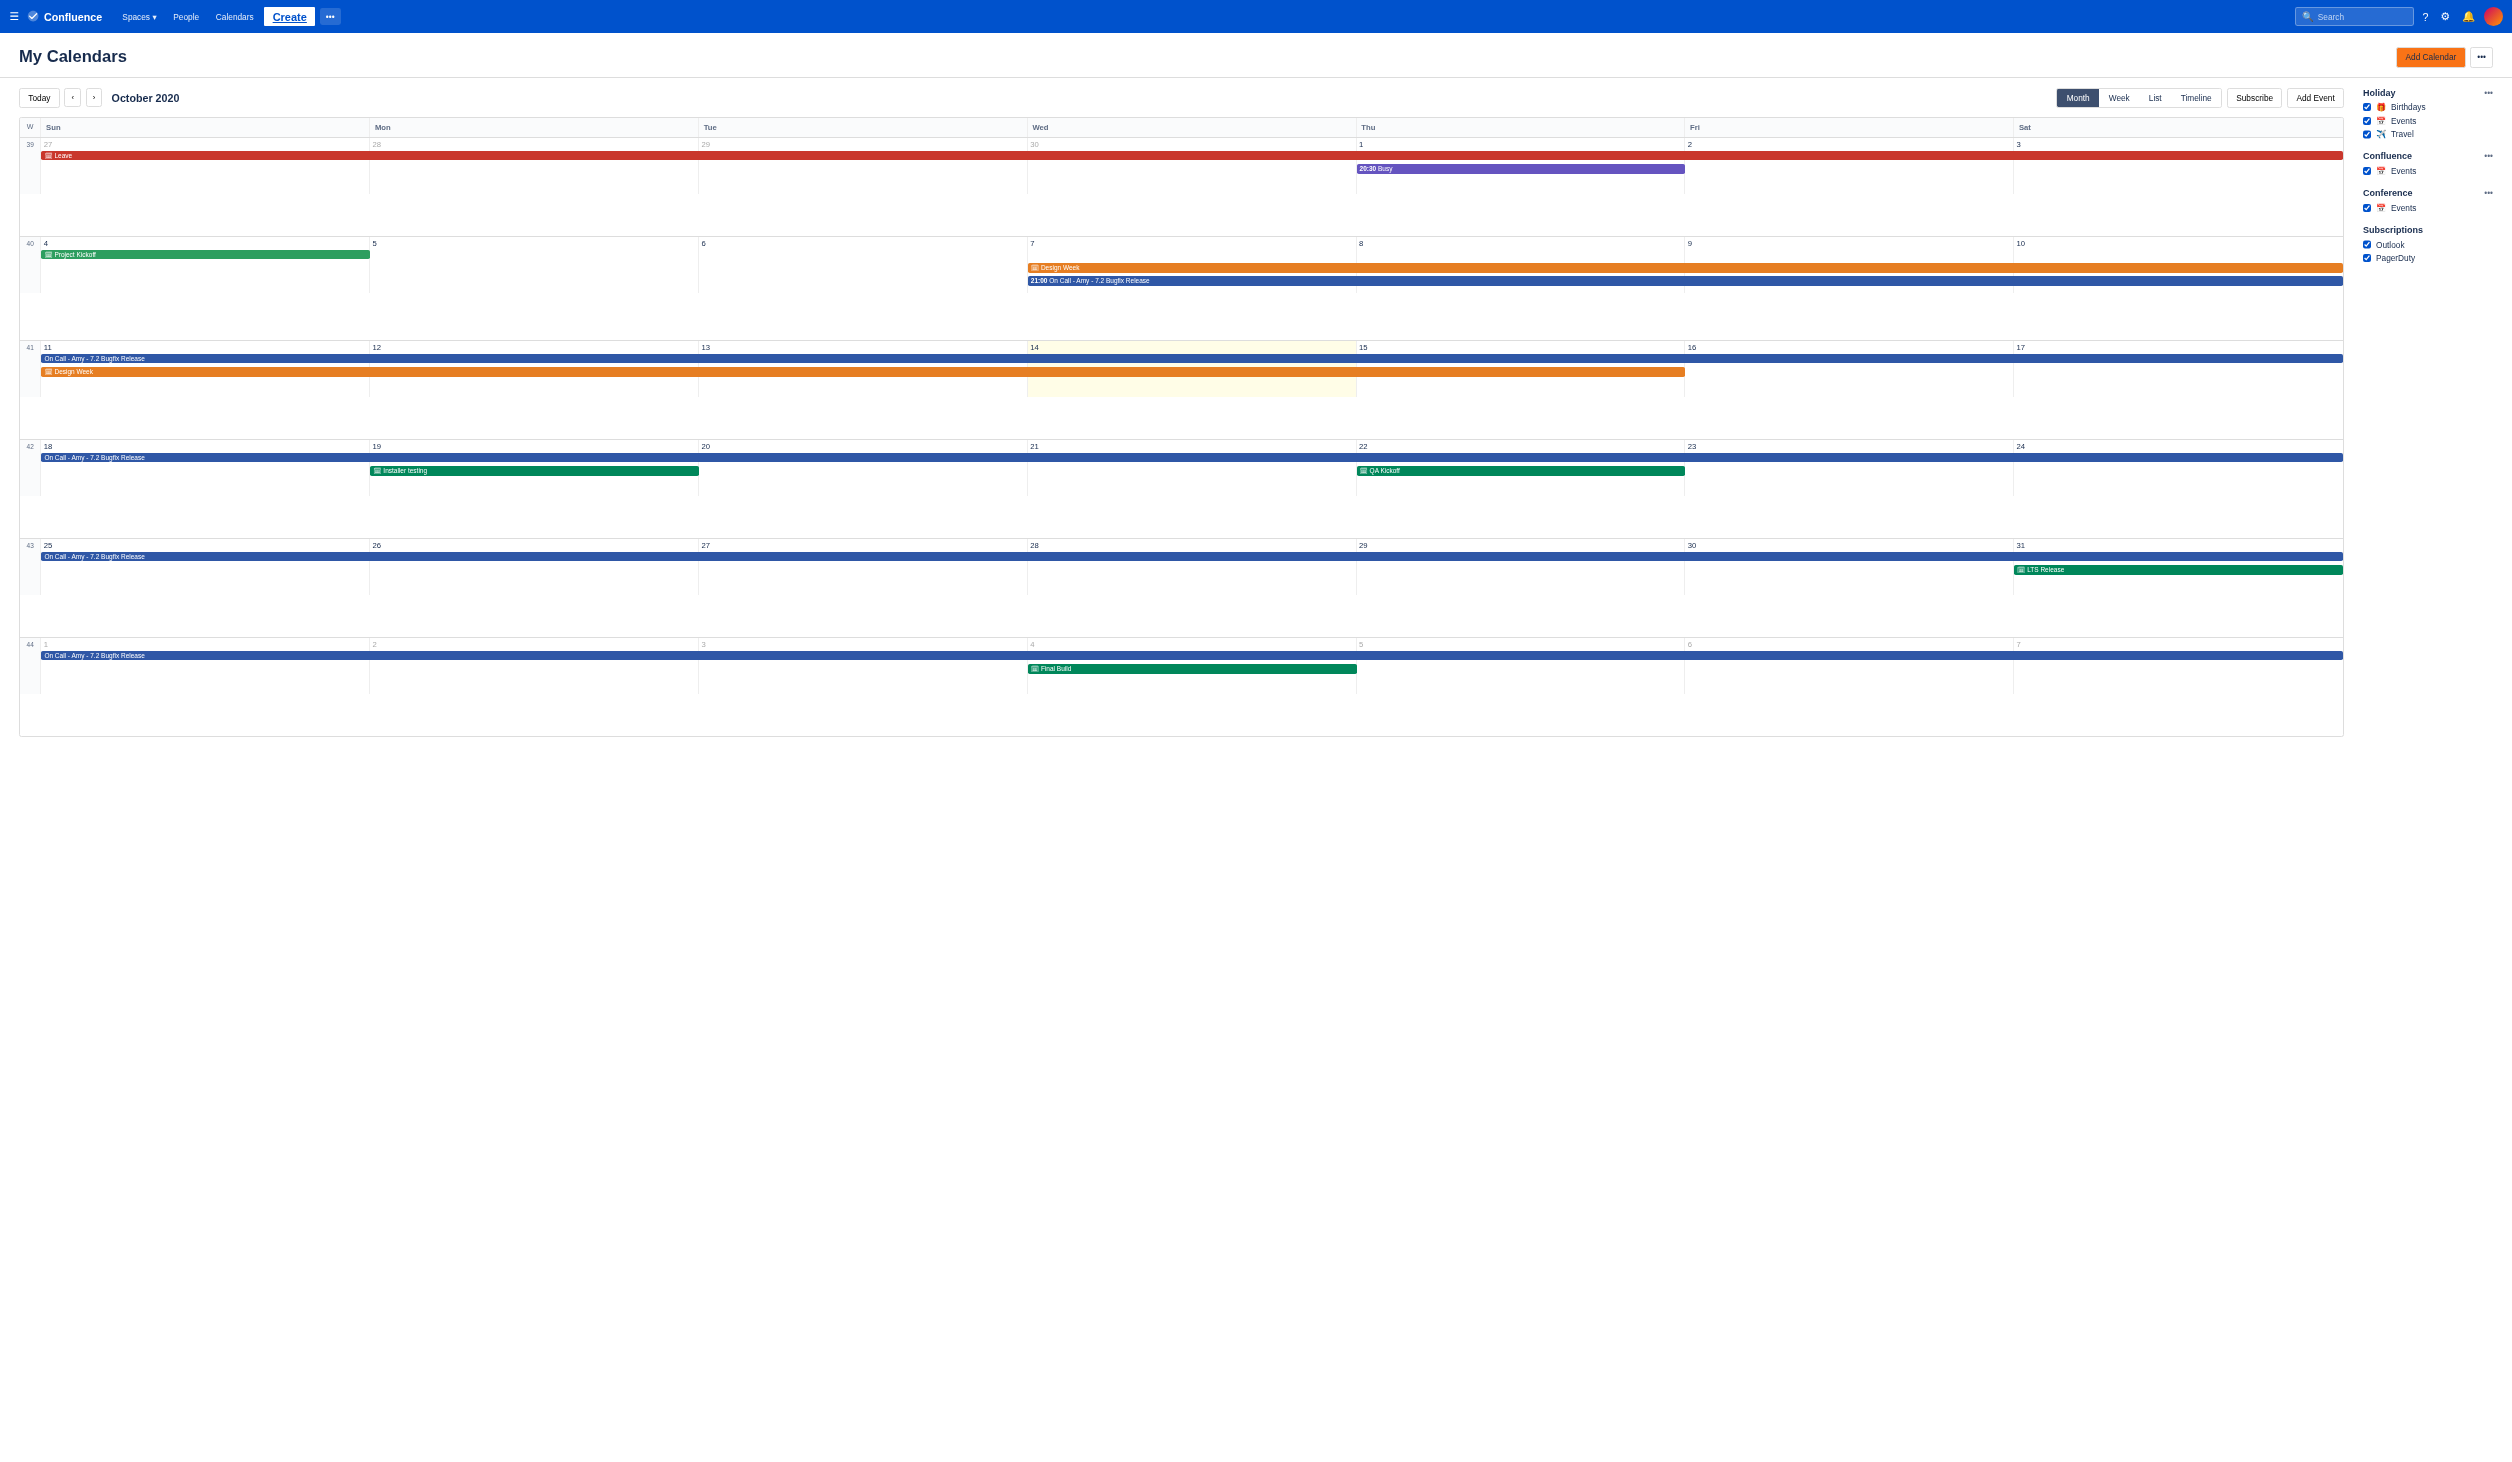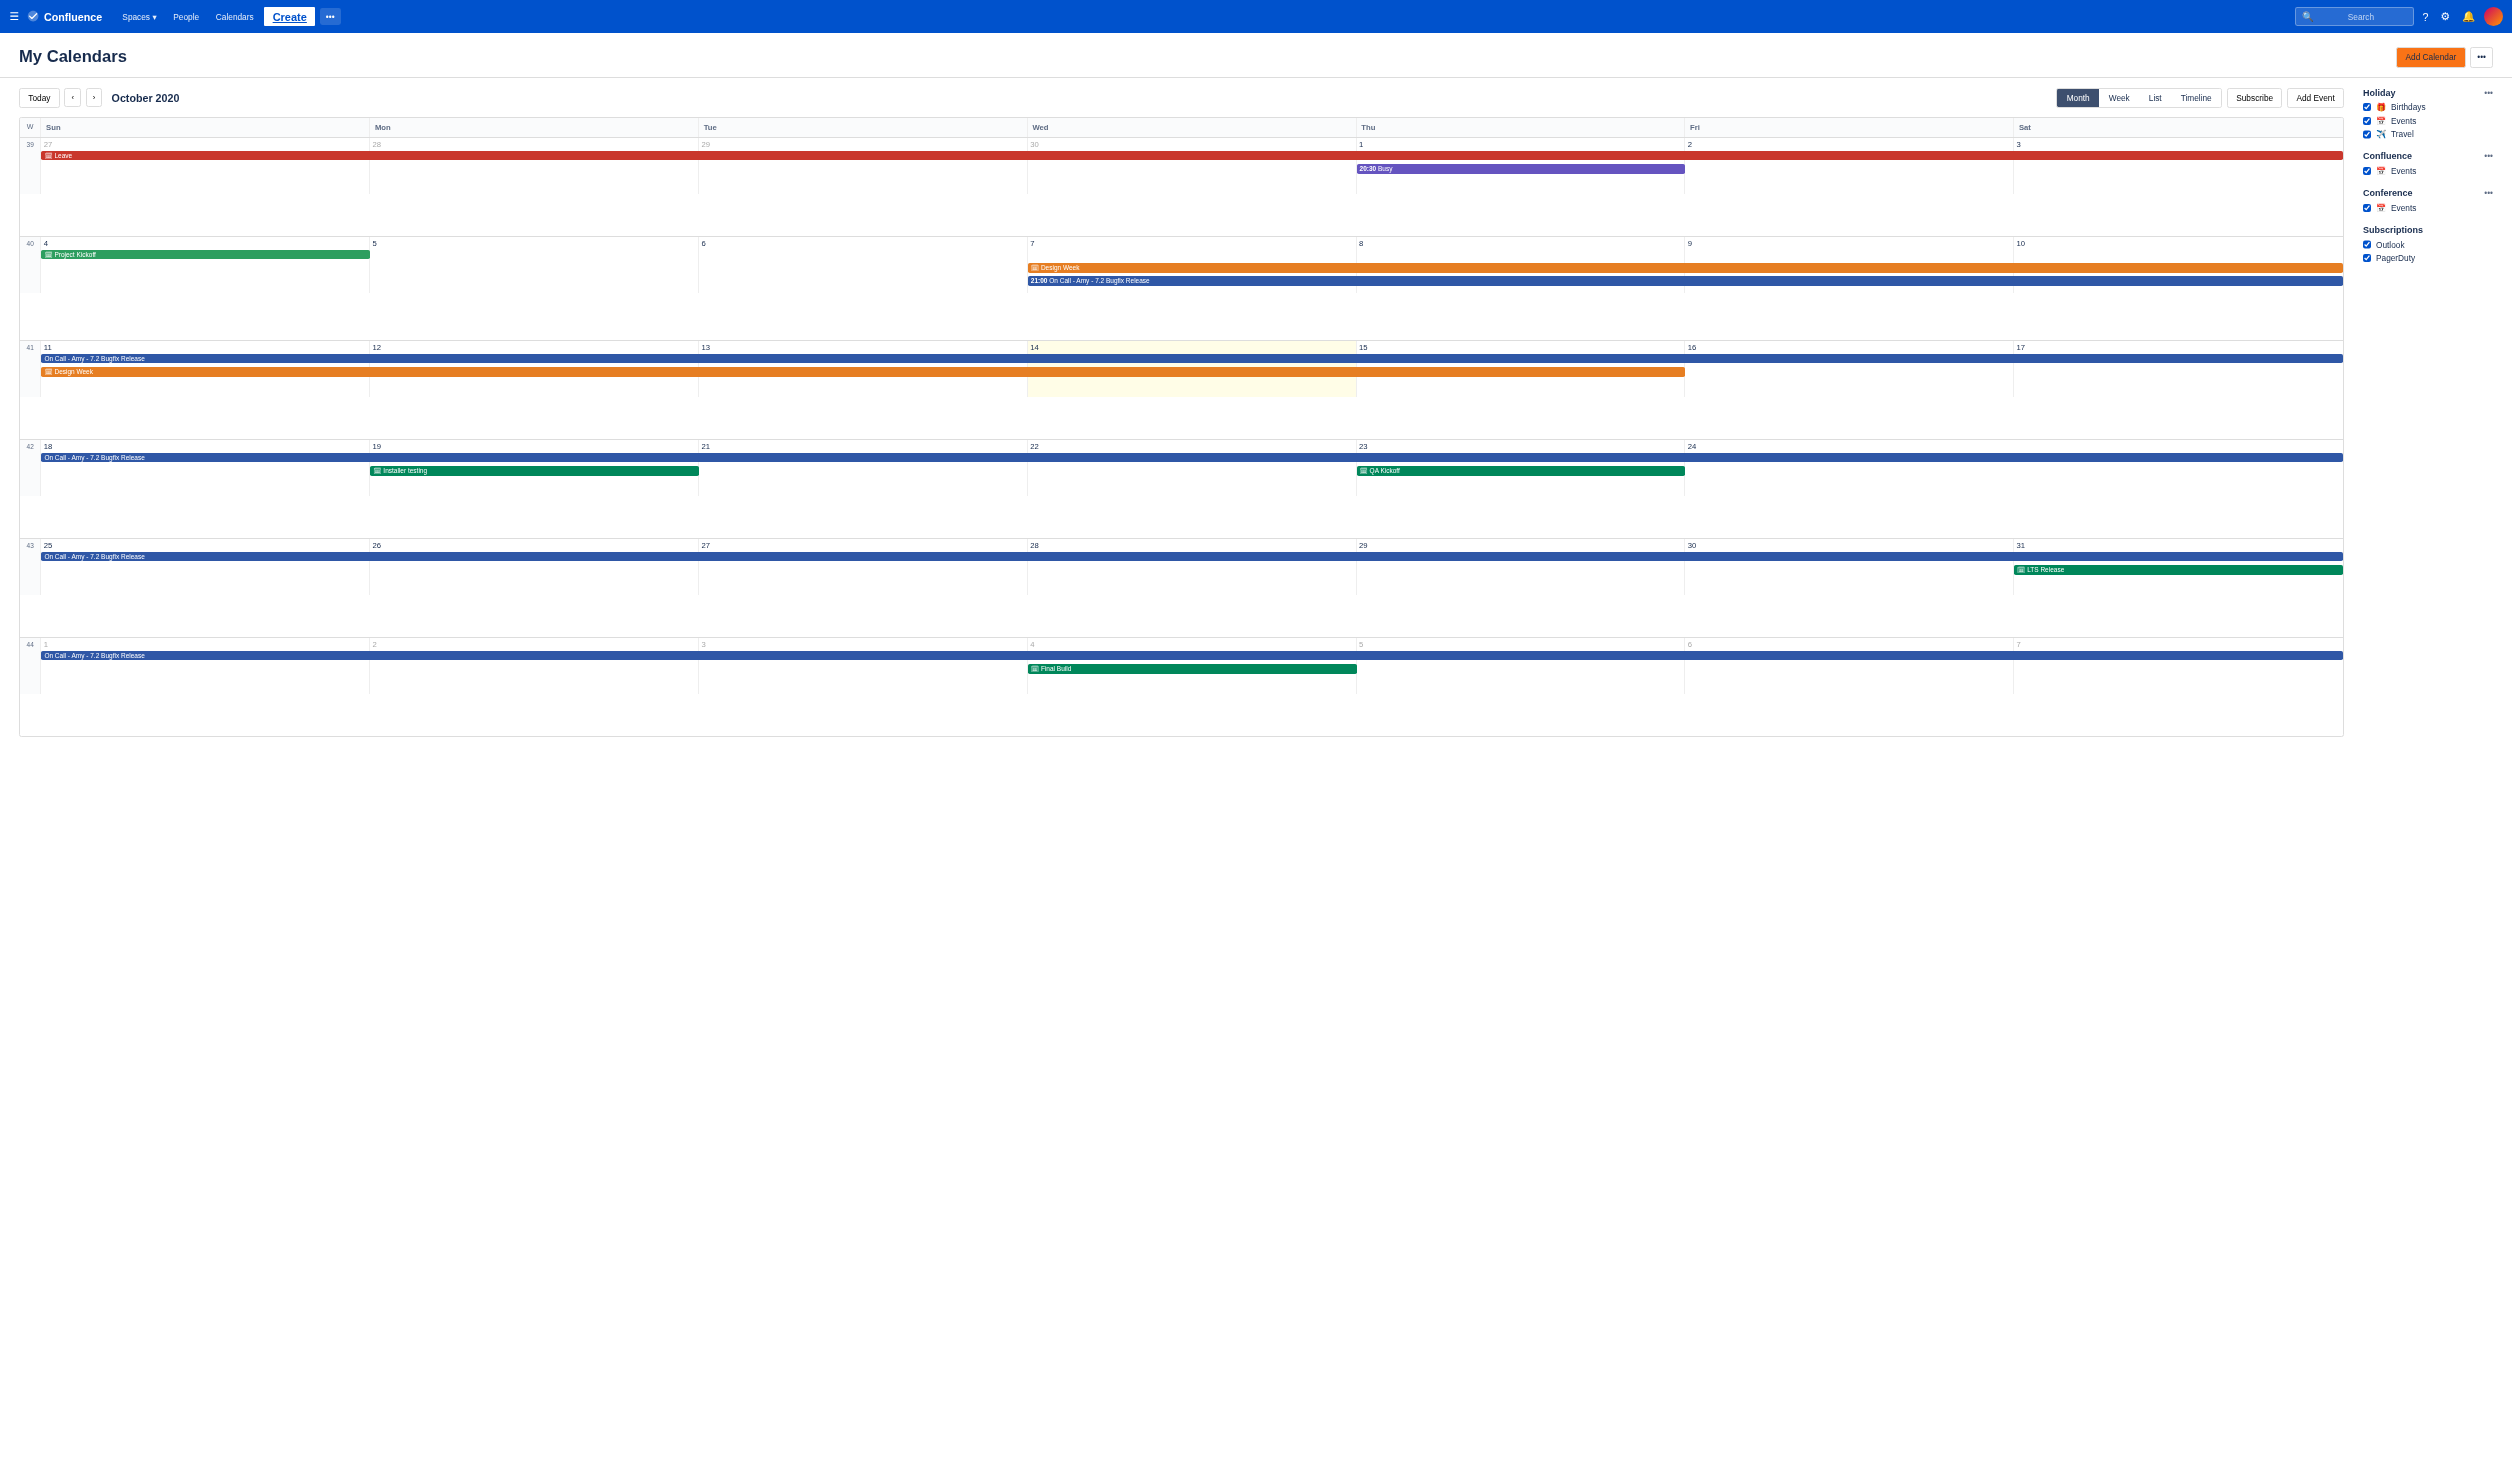--- a/index.html
+++ b/index.html
@@ -16,21 +16,21 @@
       gap: 4.7px;
     }
     .topnav .hamburger { font-size: 10.7px; cursor: pointer; margin-right: 2.4px; }
     .topnav .logo { display: flex; align-items: center; gap: 3.6px; font-weight: bold; font-size: 10.7px; margin-right: 9.5px; }
     .topnav .logo svg { width: 14.2px; height: 14.2px; }
     .topnav .nav-item { color: rgba(255,255,255,0.9); font-size: 8.3px; padding: 3.6px 6px; cursor: pointer; border-radius: 2.4px; display: flex; align-items: flex-end; gap: 2.4px; }
     .topnav .create-btn { background: white; color: #0052cc; border: none; border-radius: 1px; padding: 3.6px 8.3px; font-size: 11px; font-weight: 600; cursor: pointer; text-decoration: underline; }
     .topnav .more-btn { background: rgba(255,255,255,0.15); color: white; border: none; border-radius: 2.4px; padding: 3.6px 6px; font-size: 8.3px; cursor: pointer; }
     .topnav .spacer { flex: 1; }
     .topnav .search-box { background: rgba(255,255,255,0.15); border: 0.6px solid rgba(255,255,255,0.3); border-radius: 2.4px; display: flex; align-items: center; padding: 3px 6px; gap: 3.6px; width: 119px; }
-    .topnav .search-box input { background: transparent; border: none; outline: none; color: white; font-size: 8.3px; width: 100%; margin-left: 30px; }
+    .topnav .search-box input { background: transparent; border: none; outline: none; color: white; font-size: 8.3px; width: 100%; }
     .topnav .search-box input::placeholder { color: rgba(255,255,255,0.7); }
     .topnav .icon-btn { color: white; font-size: 10.7px; padding: 3.6px; cursor: pointer; background: none; border: none; }
     .topnav .avatar { width: 19px; height: 19px; border-radius: 50%; background: #ccc; overflow: hidden; cursor: pointer; }
 
     
     .page { background: white; min-height: calc(100vh - 33px); }
     .page-header { padding: 14.2px 19px 9.5px; display: flex; align-items: center; justify-content: space-between; border-bottom: 0.6px solid #ddd; gap: 10px; }
     .page-title { font-size: 16.6px; font-weight: 700; color: #172b4d; }
     .page-header-actions { display: flex; gap: 4.7px; }
     .btn-secondary { background: #f97316; border: 0.6px solid #ddd; border-radius: 2.4px; padding: 4.2px 8.3px; font-size: 8.3px; cursor: pointer; color: #172b4d; }
@@ -298,20 +298,23 @@
         <div style="position:relative; border-bottom:0.6px solid #ddd;">
           <div class="cal-row" style="border-bottom:none;">
             <div class="wk-cell">42</div>
             <div class="day-cell">
                 <span class="dn">18</span>
               </div>
             <div class="day-cell">
                 <span class="dn">19</span>
               </div>
             <div class="day-cell">
+                <span class="dn">20</span>
+              </div>
+            <div class="day-cell">
                 <span class="dn">21</span>
               </div>
             <div class="day-cell">
                 <span class="dn">22</span>
               </div>
             <div class="day-cell">
                 <span class="dn">23</span>
               </div>
             <div class="day-cell">
                 <span class="dn">24</span>

